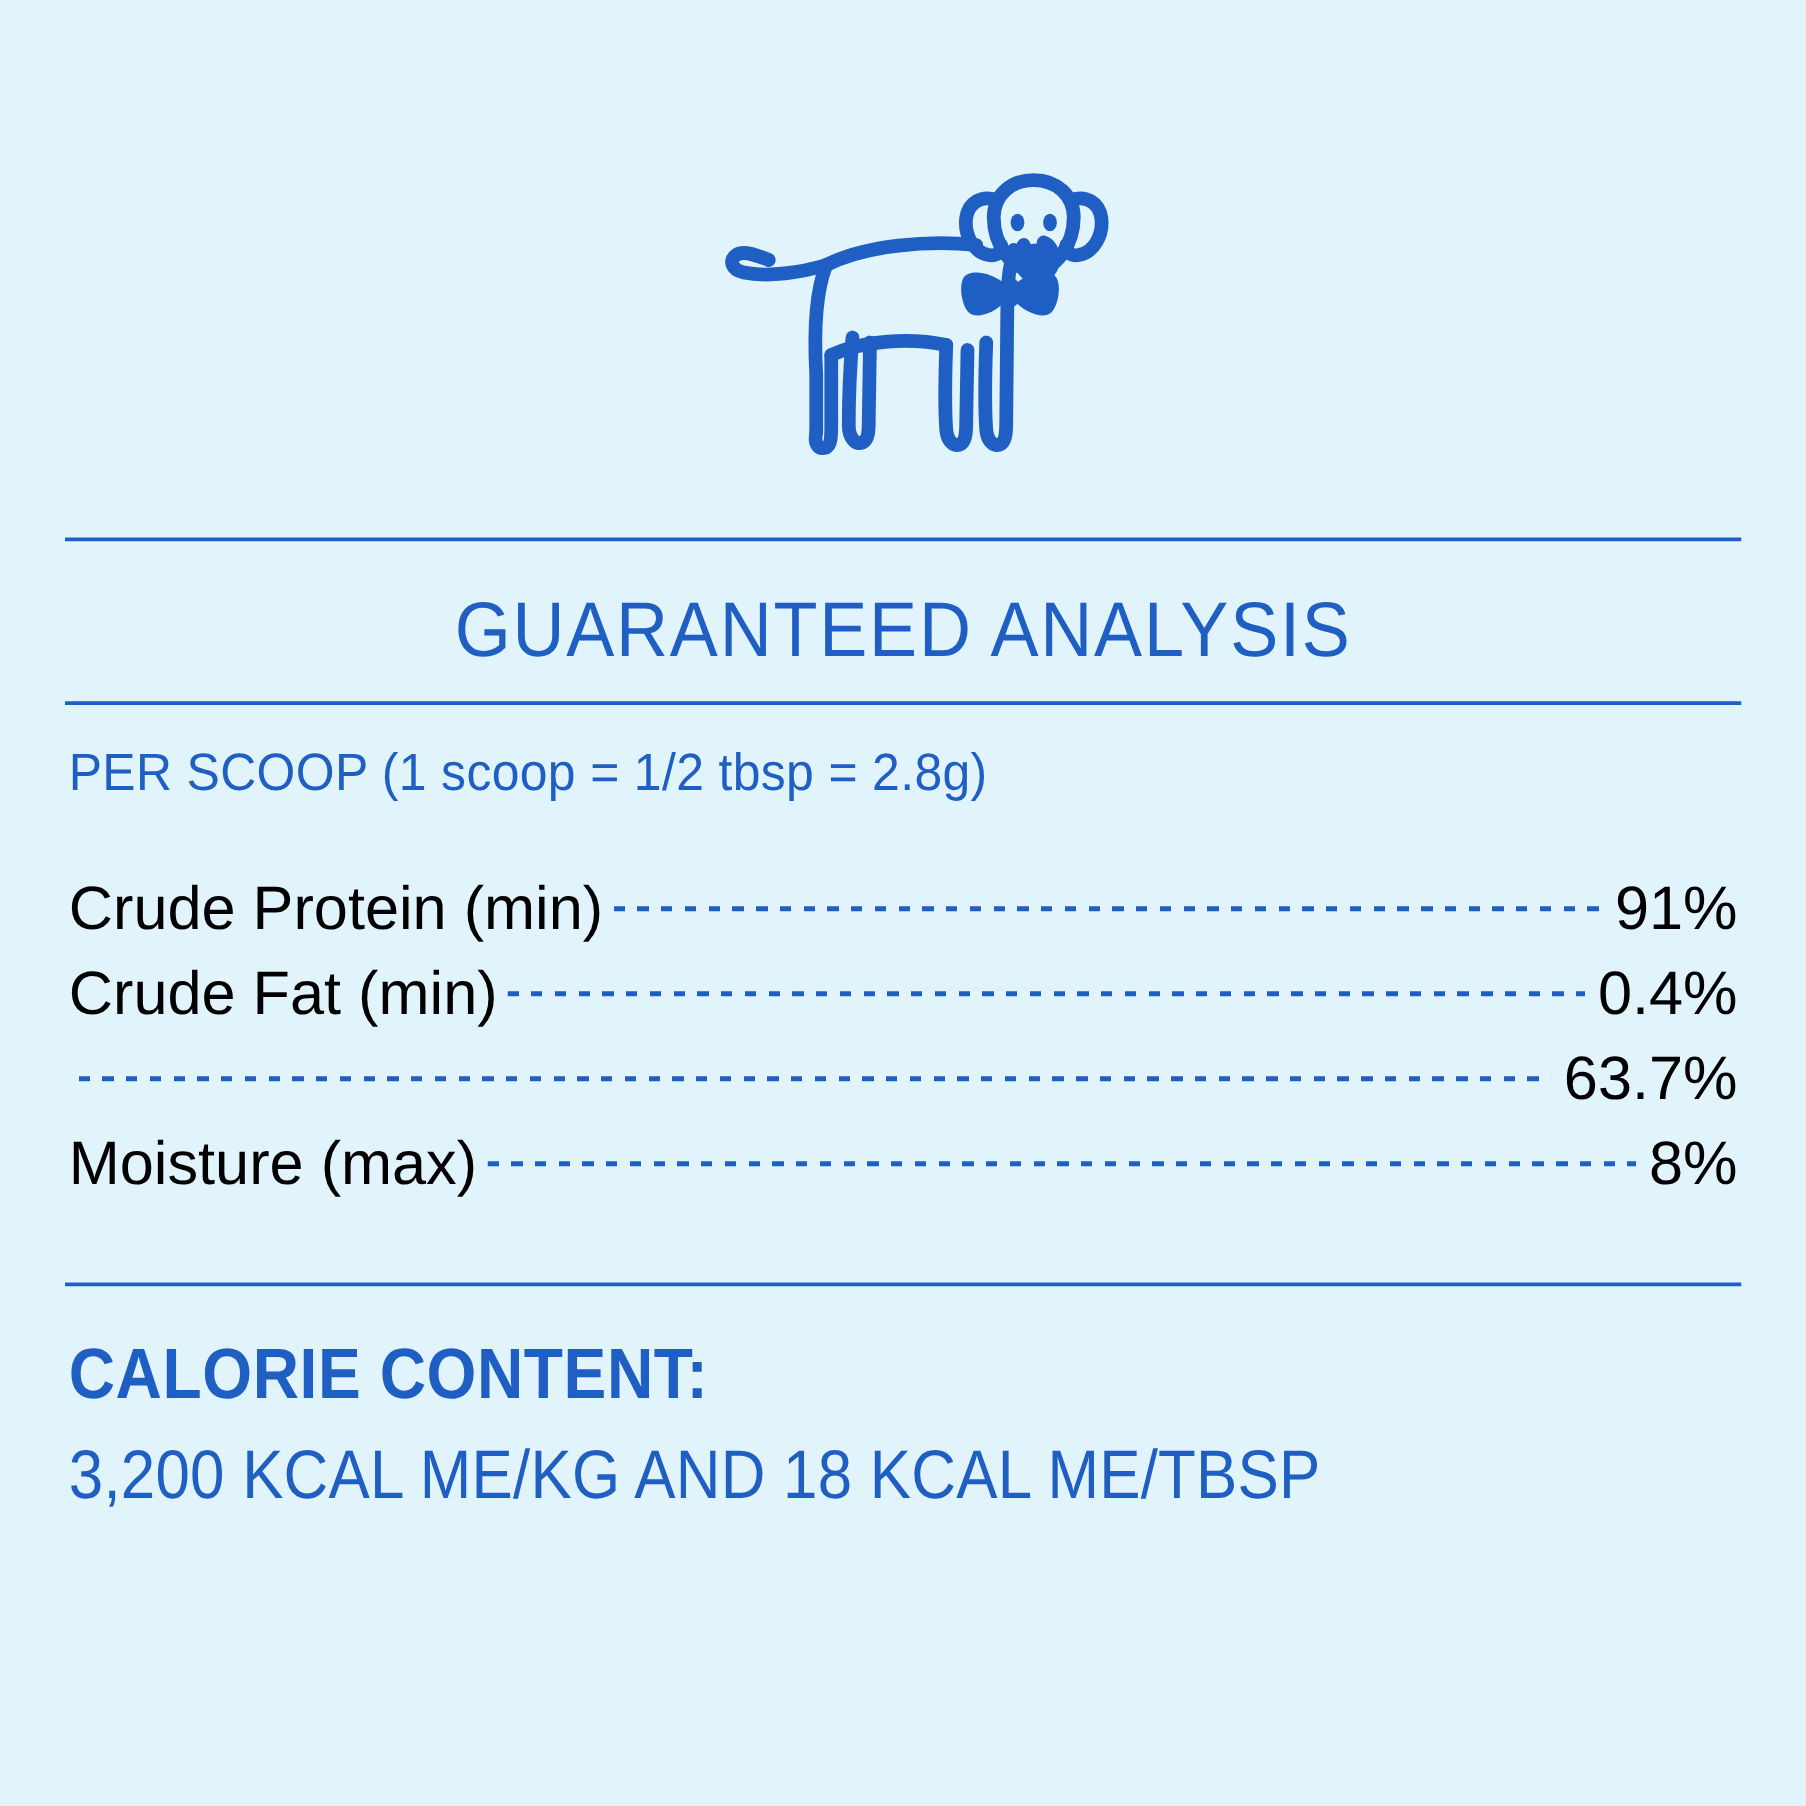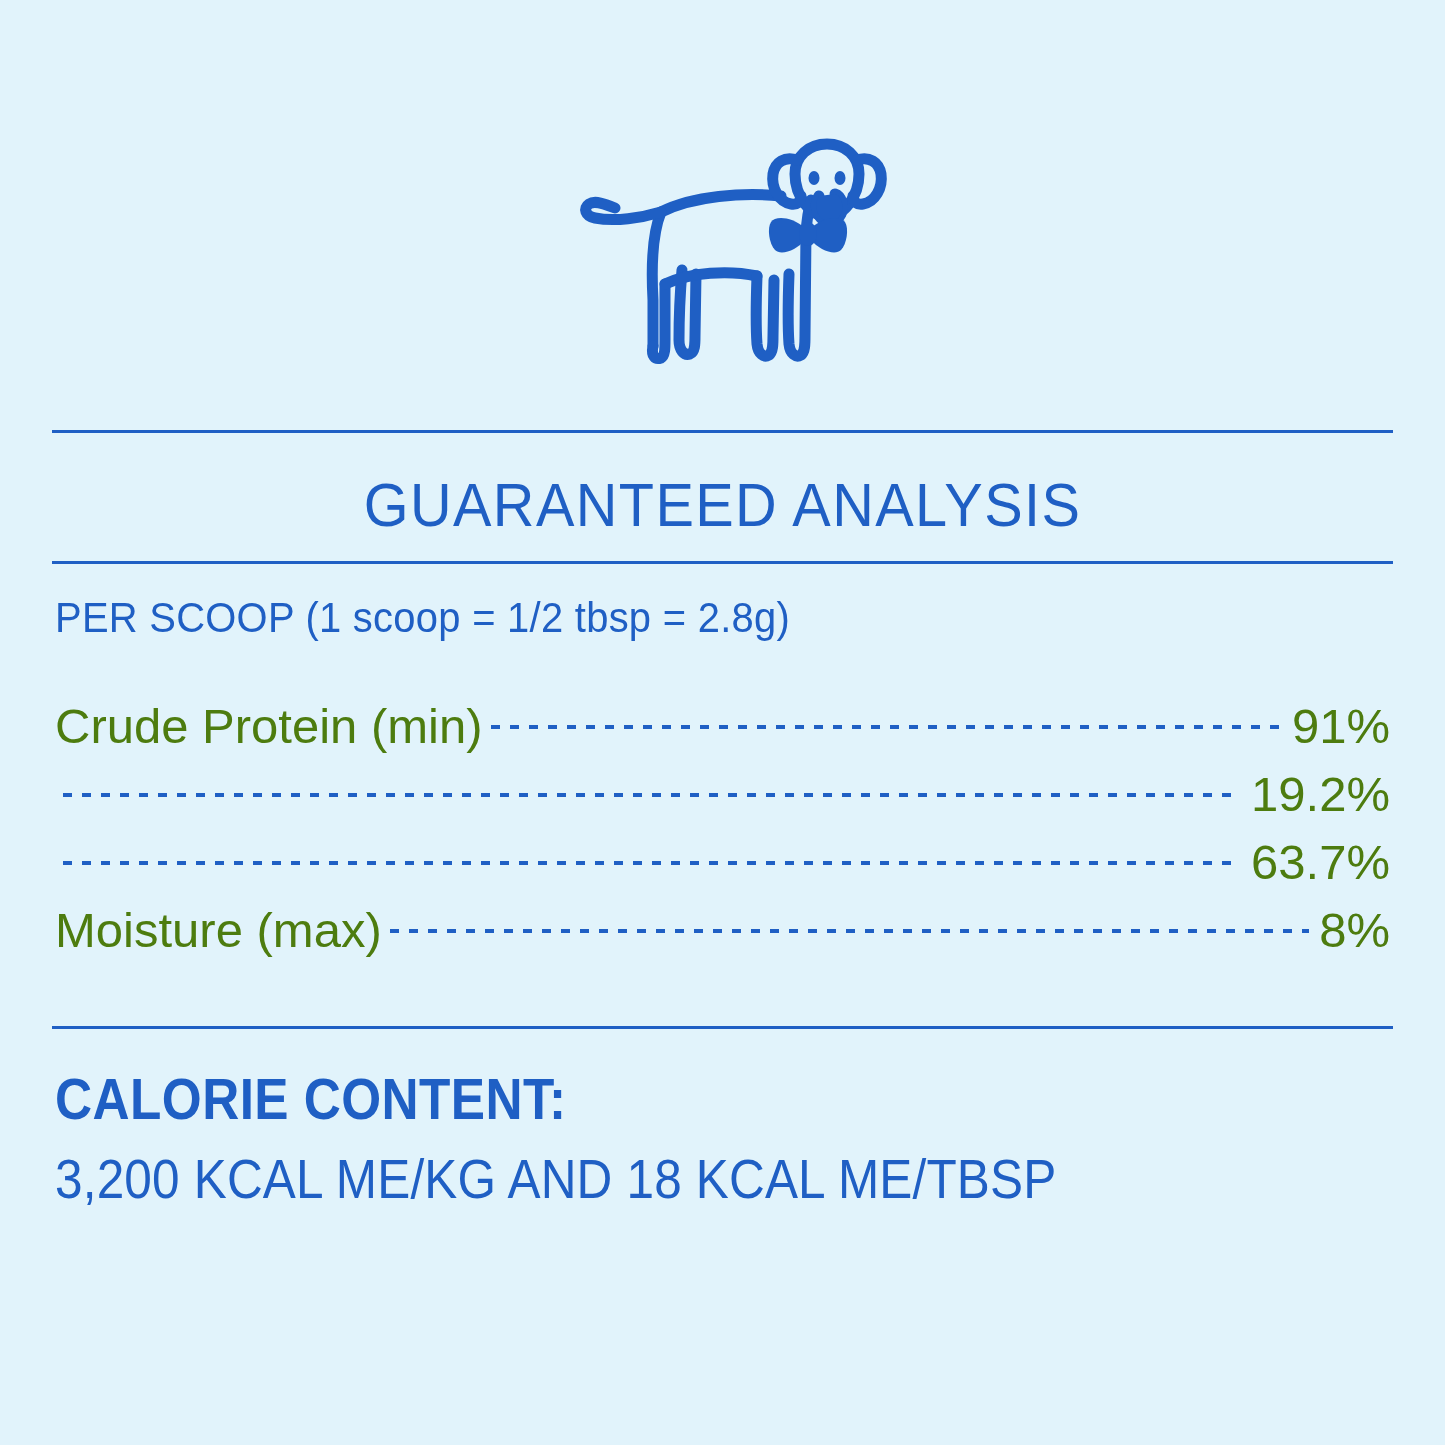--- a/index.html
+++ b/index.html
@@ -85,21 +85,21 @@
     position: absolute;
     top: 675px;
     left: 55px;
     width: 1335px;
   }
   .nutrient-row {
     display: flex;
     align-items: baseline;
     width: 100%;
     height: 68px;
-    color: #4d7c0f;
+    color: #000000;
   }
   .nutrient-label {
     font-size: 49px;
     line-height: 68px;
     font-weight: 300;
     letter-spacing: 0px;
     white-space: nowrap;
     flex: 0 0 auto;
   }
   .leader {
@@ -222,22 +222,23 @@
 
   <div class="nutrients">
 
     <div class="nutrient-row">
       <span class="nutrient-label">Crude Protein (min)</span>
       <span class="leader"></span>
       <span class="nutrient-value">91%</span>
     </div>
 
     <div class="nutrient-row">
-      <span class="leader"></span>
-      <span class="nutrient-value">19.2%</span>
+      <span class="nutrient-label">Crude Fat (min)</span>
+      <span class="leader"></span>
+      <span class="nutrient-value">0.4%</span>
     </div>
 
     <div class="nutrient-row">
       <span class="leader"></span>
       <span class="nutrient-value">63.7%</span>
     </div>
 
     <div class="nutrient-row">
       <span class="nutrient-label">Moisture (max)</span>
       <span class="leader"></span>

